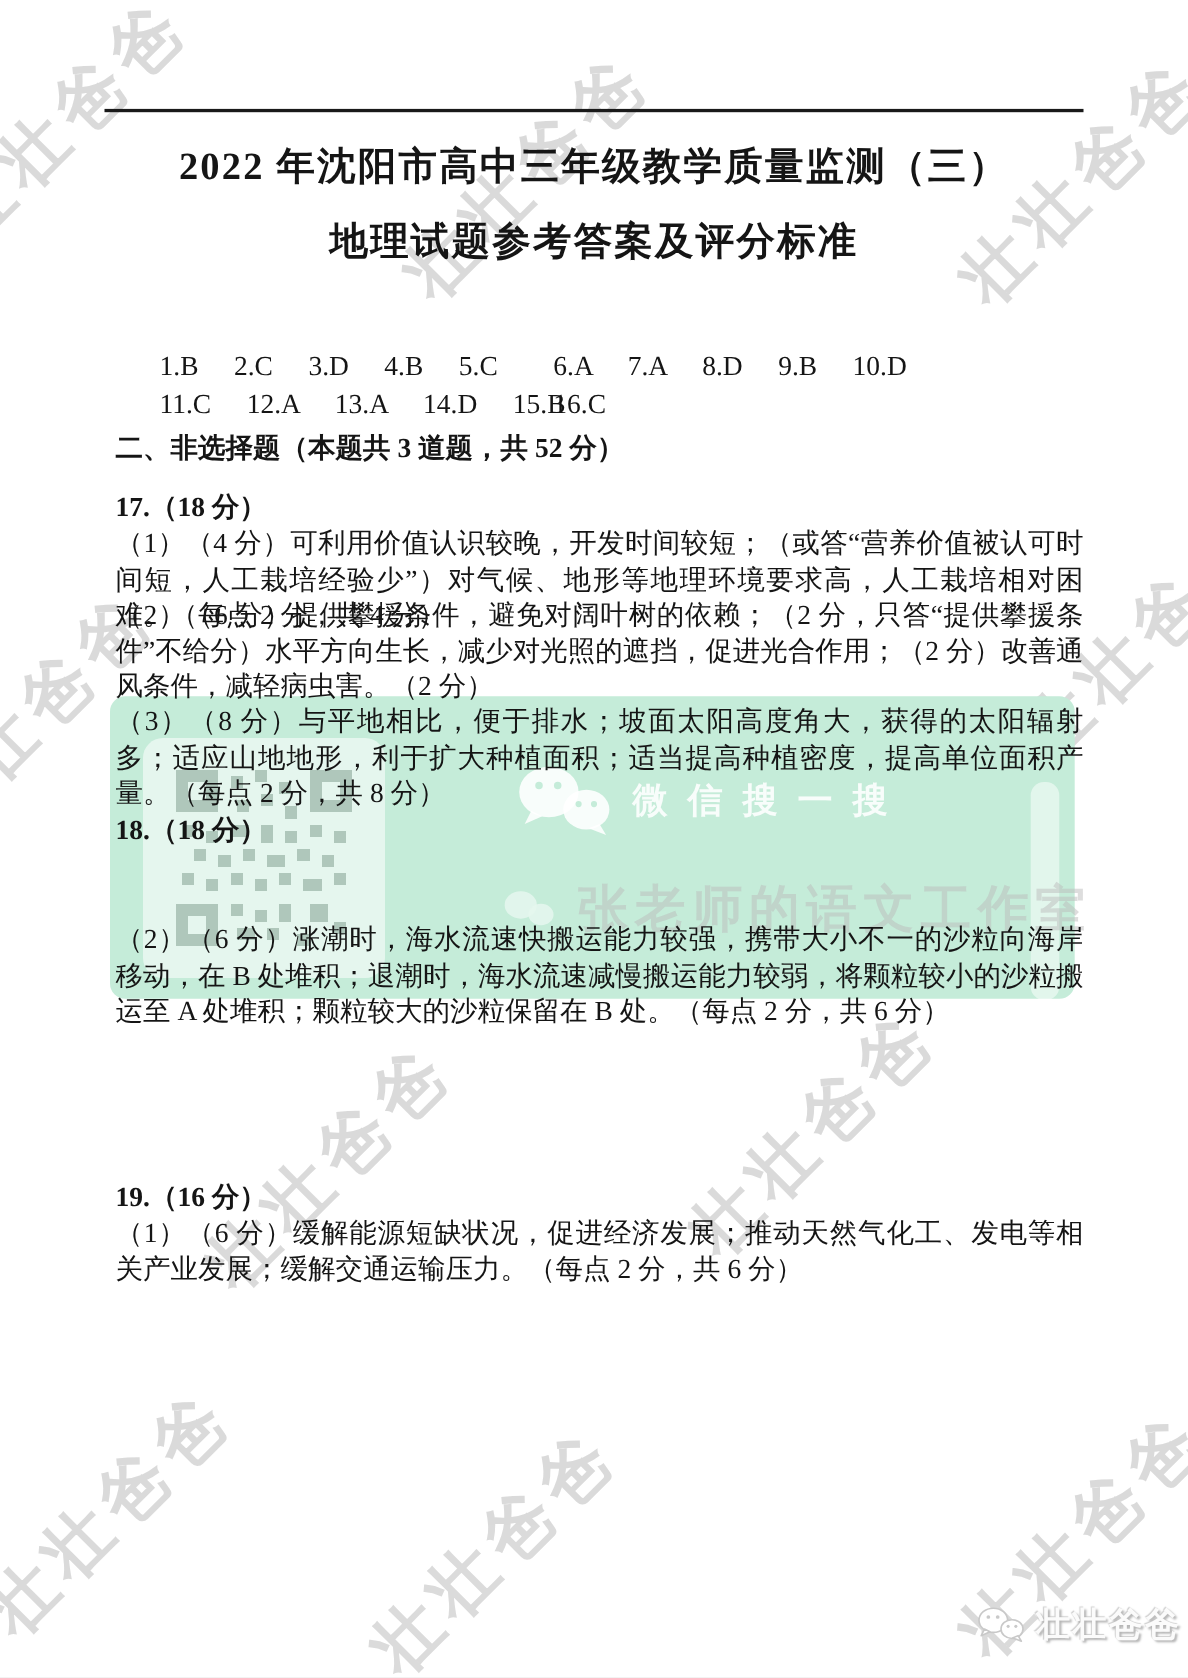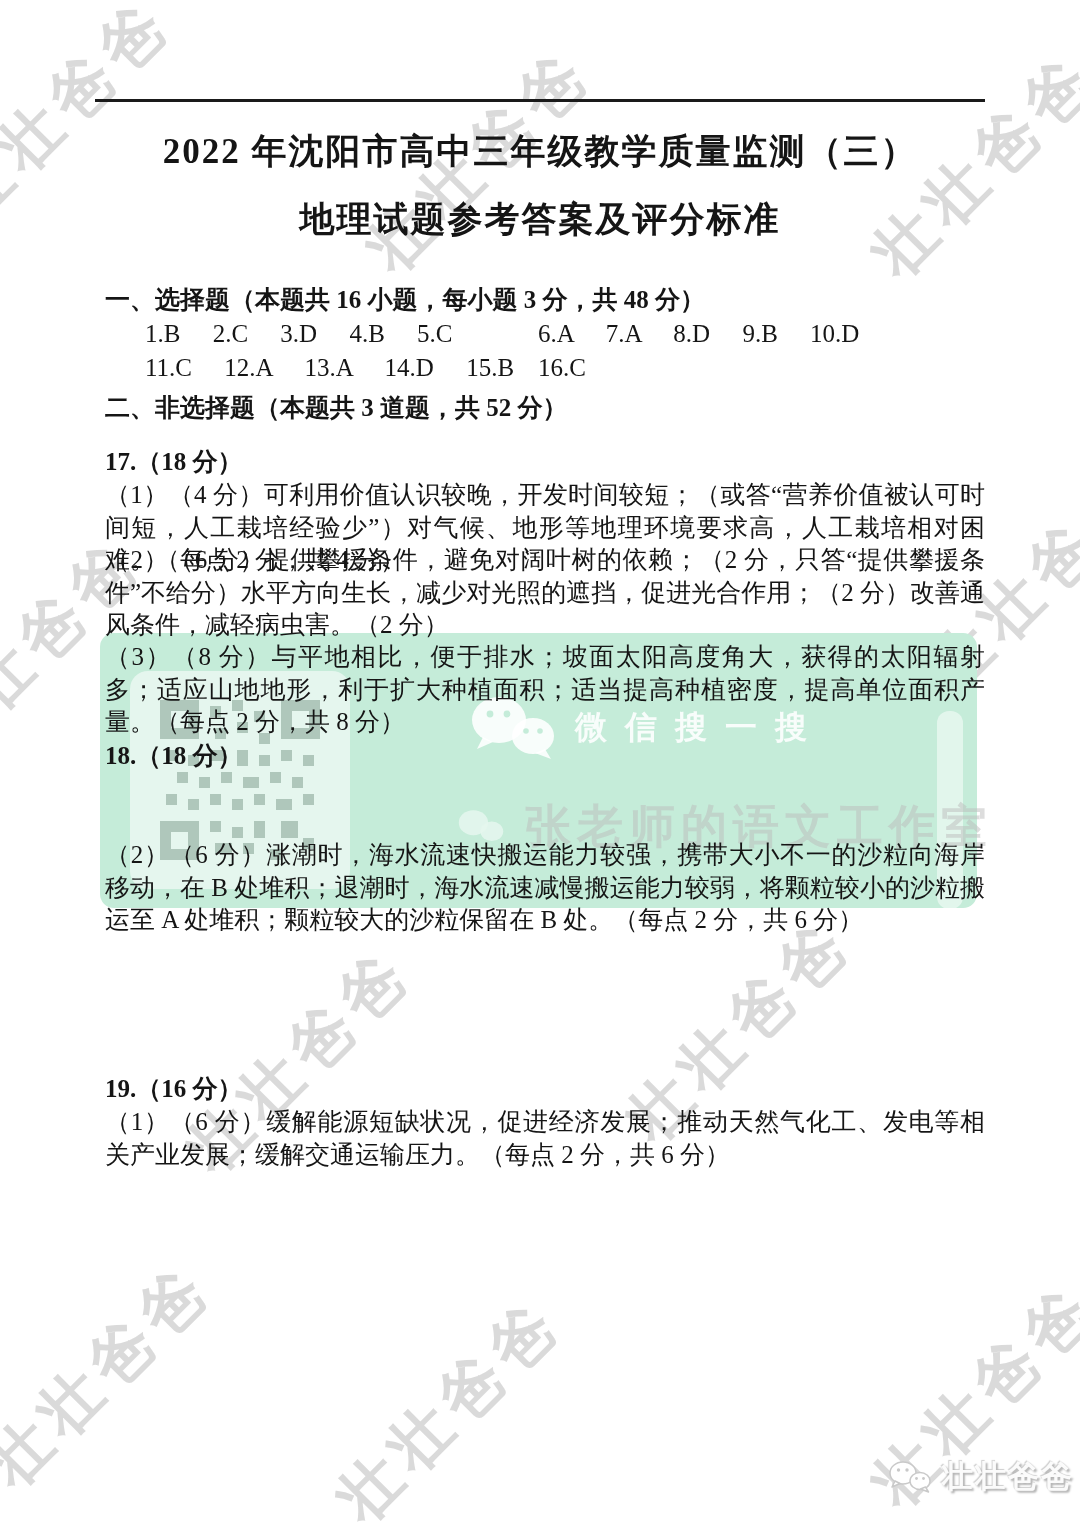--- a/index.html
+++ b/index.html
@@ -42,21 +42,21 @@
   
   .para{
     position:absolute;left:105px;width:880px;
     font-size:25px;line-height:32.6px;
     text-align:justify;
     z-index:3;
   }
   .bold{font-weight:bold;}
   .ansrow{white-space:pre;padding-left:40px;word-spacing:26px;}
   .ansrow .grp-l{display:inline-block;width:358px;}
-  .ansrow .grp-r{display:inline-block;margin-left:35px;}
+  .ansrow .grp-r{display:inline-block;}
   
   .green-box{
     position:absolute;left:100px;top:633px;width:877px;height:275px;
     background:#c5ecd9;border-radius:14px;z-index:2;
   }
   .qr-panel{
     position:absolute;left:30px;top:38px;width:220px;height:218px;
     background:rgba(255,255,255,0.55);border-radius:18px;
     display:flex;align-items:center;justify-content:center;
   }
@@ -186,21 +186,20 @@
         <ellipse cx="68" cy="43" rx="21" ry="18"></ellipse>
       </g>
     </svg>
     <span class="studio-text">张老师的语文工作室</span>
   </div>
 
   <div class="rule"></div>
   <div class="title title1">2022 年沈阳市高中三年级教学质量监测（三）</div>
   <div class="title title2">地理试题参考答案及评分标准</div>
 
-  <div class="para bold" style="top:284px">一、选择题（本题共 16 小题，每小题 3 分，共 48 分）</div>
   <div class="para ansrow" style="top:318px"><span class="grp-l">1.B 2.C 3.D 4.B 5.C</span><span class="grp-r">6.A 7.A 8.D 9.B 10.D</span></div>
   <div class="para ansrow" style="top:352px"><span class="grp-l">11.C 12.A 13.A 14.D 15.B</span><span class="grp-r">16.C</span></div>
 
   <div class="para bold" style="top:392px">二、非选择题（本题共 3 道题，共 52 分）</div>
 
   <div class="para bold" style="top:446px">17.（18 分）</div>
   <div class="para" style="top:479px">（1）（4 分）可利用价值认识较晚，开发时间较短；（或答“营养价值被认可时间短，人工栽培经验少”）对气候、地形等地理环境要求高，人工栽培相对困难。（每点 2 分，共 4 分）</div>
   <div class="para" style="top:544px">（2）（6 分）提供攀援条件，避免对阔叶树的依赖；（2 分，只答“提供攀援条件”不给分）水平方向生长，减少对光照的遮挡，促进光合作用；（2 分）改善通风条件，减轻病虫害。（2 分）</div>
   <div class="para" style="top:641px">（3）（8 分）与平地相比，便于排水；坡面太阳高度角大，获得的太阳辐射多；适应山地地形，利于扩大种植面积；适当提高种植密度，提高单位面积产量。（每点 2 分，共 8 分）</div>
 

